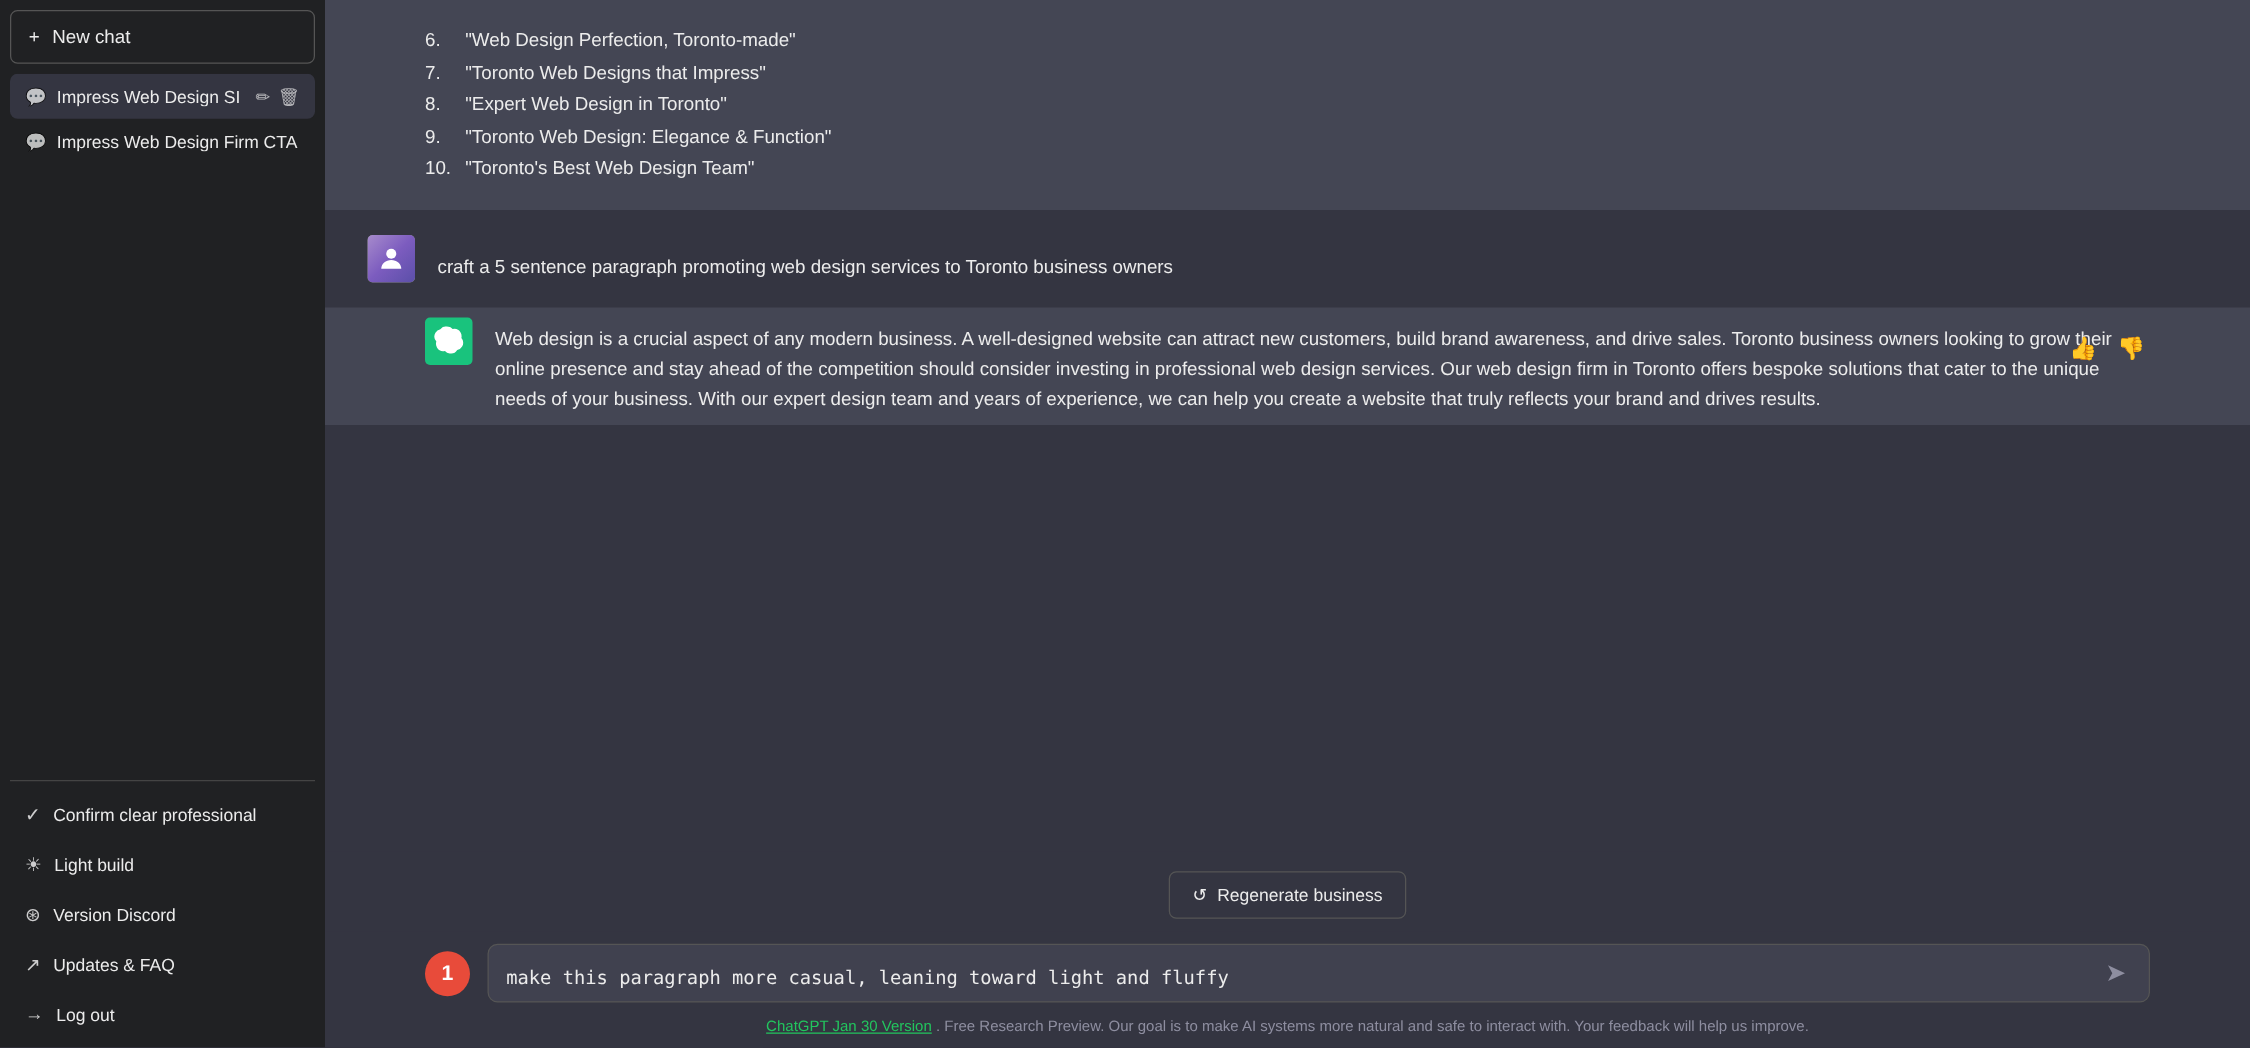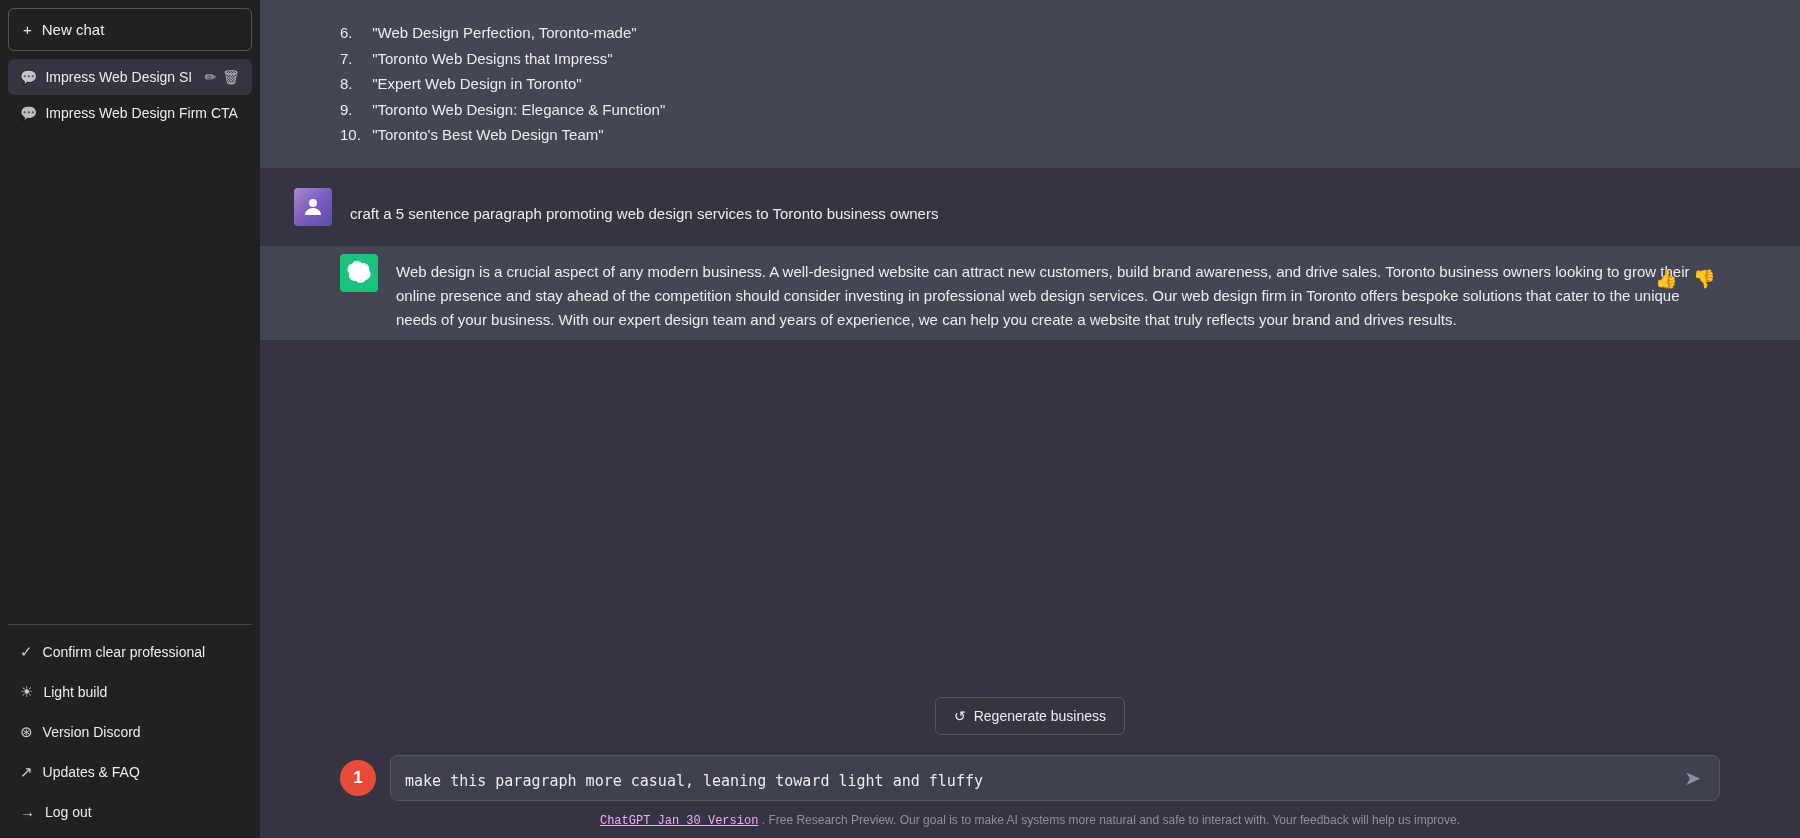--- a/index.html
+++ b/index.html
@@ -282,23 +282,22 @@
 
     
     .footer-note {
       background: #343541;
       text-align: center;
       padding: 6px 0 10px 0;
       font-size: 12px;
       color: #8e8ea0;
     }
     .footer-note a {
-      color: #f0abfc;
+      color: #22c55e;
       text-decoration: underline;
-      font-family: Liberation Mono, monospace;
     }
   </style>
 </head>
 <body>
 
 <aside class="sidebar">
   <button class="new-chat-btn">
     <span>+</span>
     <span>New chat</span>
   </button>

